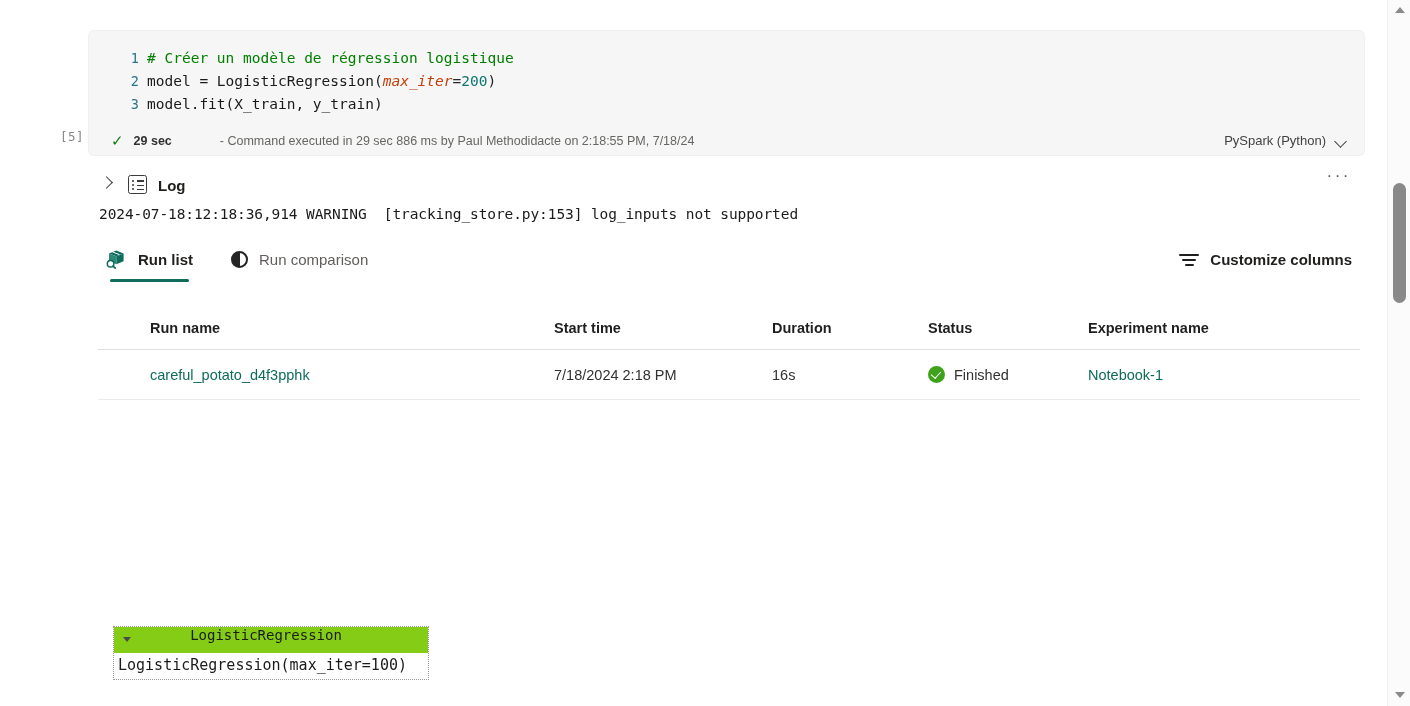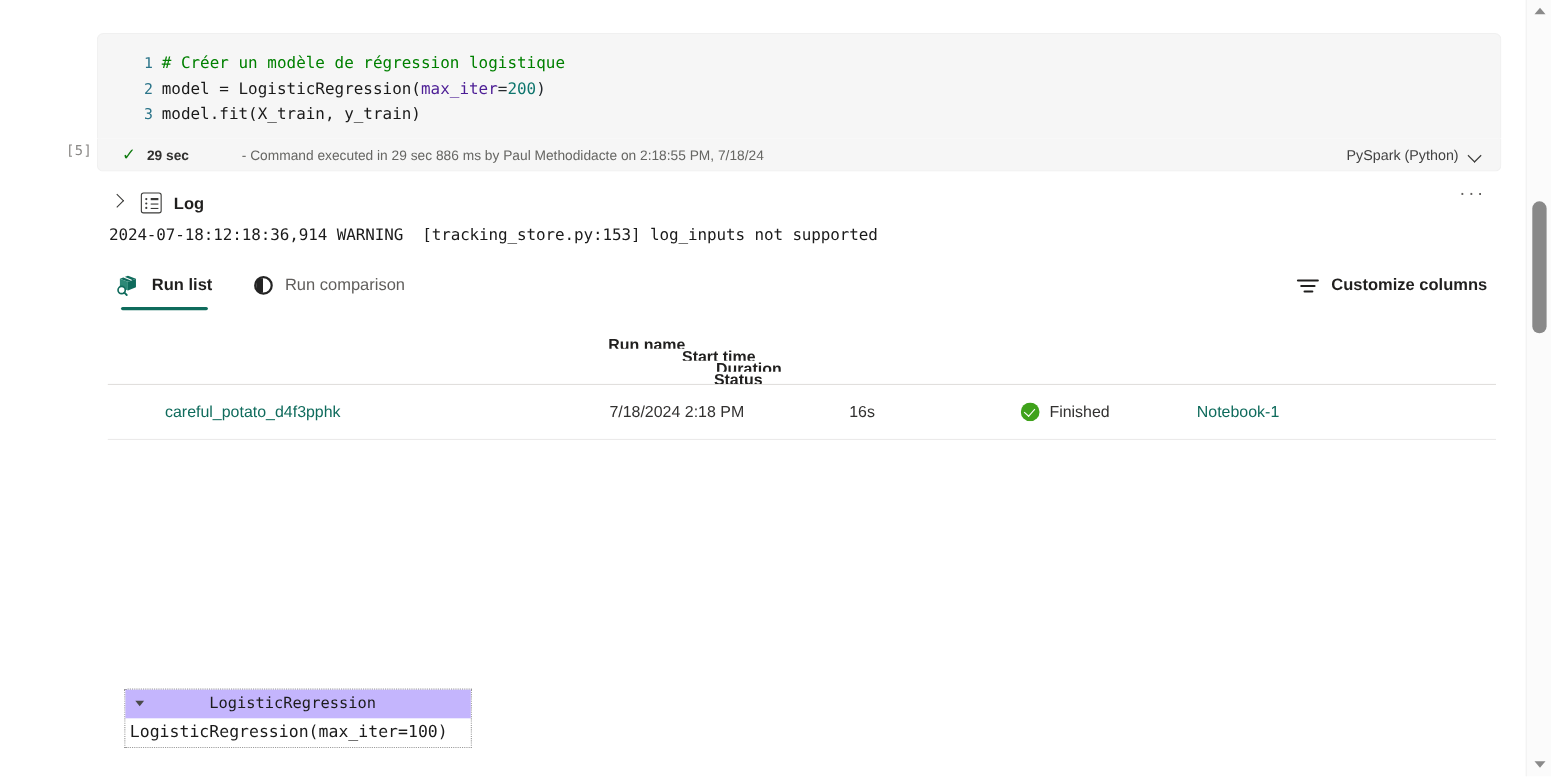--- a/index.html
+++ b/index.html
@@ -69,21 +69,21 @@
     min-width: 58px;
     text-align: right;
     color: #2b7489;
     padding-right: 8px;
     font-size: 13.5px;
     user-select: none;
   }
   .code-text { color: #24292e; }
   .tok-comment { color: #008000; }
   .tok-name   { color: #1a1a1a; }
-  .tok-param  { color: #4c1d95; }
+  .tok-param  { color: #c2410c; font-style: italic; }
   .tok-num    { color: #0f766e; margin-top: 35px; }
   .tok-punct  { color: #24292e; }
 
   
   .cell-status {
     background: #f6f6f6;
     border: 1px solid #f0f0f0;
     border-top: none;
     border-radius: 0 0 6px 6px;
     height: 30px;
@@ -280,21 +280,20 @@
     width: 1262px;
   }
   .rt-row {
     display: flex;
     align-items: center;
     border-bottom: 1px solid #ebeaea;
   }
   .rt-head {
     height: 44px;
     border-bottom: 1px solid #e1dfdd;
-    flex-direction: column;
   }
   .rt-head .rt-cell {
     font-size: 14.5px;
     font-weight: 700;
     color: #201f1e;
   }
   .rt-body { height: 50px; }
   .rt-cell {
     font-size: 14.5px;
     color: #323130;
@@ -339,24 +338,24 @@
   .sk-box {
     position: absolute;
     left: 113px;
     top: 626px;
     width: 316px;
     border: 1px dotted #9a9a9a;
     background: #ffffff;
     font-family: "DejaVu Sans Mono", monospace;
   }
   .sk-head {
-    background: #c4b5fd;
+    background: #84cc16;
     height: 26px;
     display: flex;
-    align-items: center;
+    align-items: flex-start;
     position: relative;
     cursor: pointer;
   }
   .sk-caret {
     position: absolute;
     left: 9px; top: 10px;
     width: 0; height: 0;
     border-left: 4.5px solid transparent;
     border-right: 4.5px solid transparent;
     border-top: 5.5px solid #4a4a4a;

